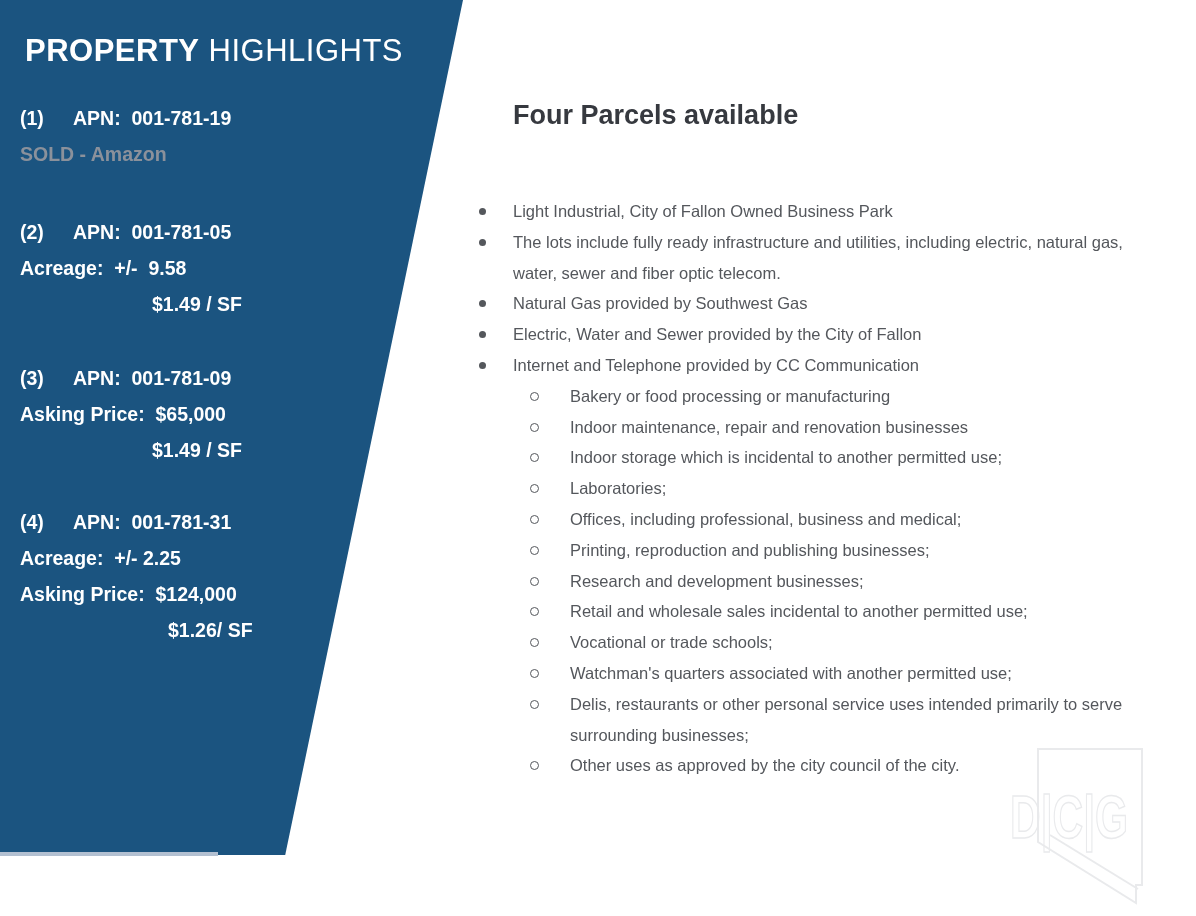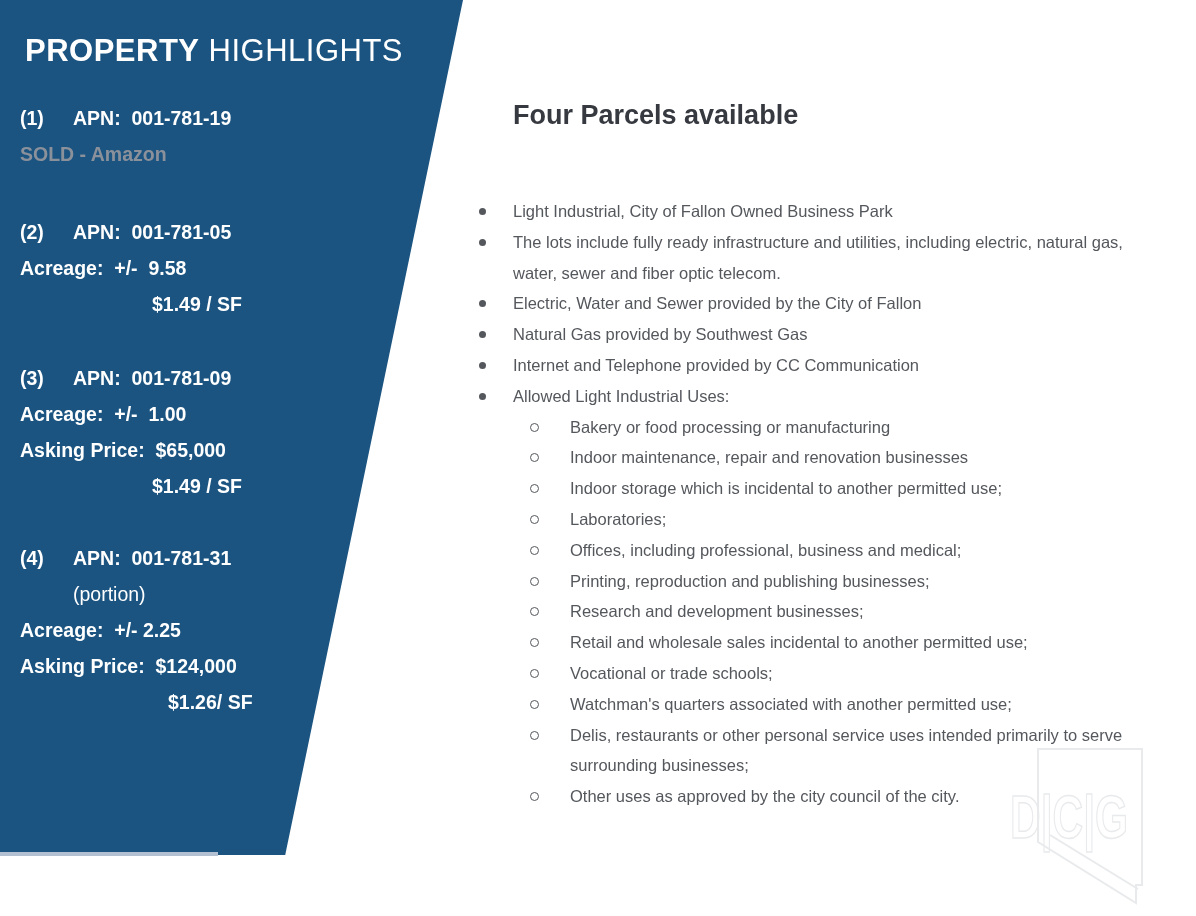--- a/index.html
+++ b/index.html
@@ -88,59 +88,52 @@
       <div class="row persf-row">
         <span>$1.49 / SF</span>
       </div>
     </div>
 
     <div class="parcel-block block-3">
       <div class="row">
         <span class="num">(3)</span><span>APN:  001-781-09</span>
       </div>
       <div class="row">
-        <span>Acreage:  +/-  1.00</span>
-      </div>
-      <div class="row">
         <span>Asking Price:  $65,000</span>
       </div>
       <div class="row persf-row">
         <span>$1.49 / SF</span>
       </div>
     </div>
 
     <div class="parcel-block block-4">
       <div class="row">
         <span class="num">(4)</span><span>APN:  001-781-31</span>
-      </div>
-      <div class="row portion-row">
-        <span>(portion)</span>
       </div>
       <div class="row">
         <span>Acreage:  +/- 2.25</span>
       </div>
       <div class="row">
         <span>Asking Price:  $124,000</span>
       </div>
       <div class="row persf-row wide">
         <span>$1.26/ SF</span>
       </div>
     </div>
   </div>
 
   <h2 class="content-heading">Four Parcels available</h2>
 
   <div class="right-list">
     <ul class="main-bullets">
         <li>Light Industrial, City of Fallon Owned Business Park</li>
         <li>The lots include fully ready infrastructure and utilities, including electric, natural gas, water, sewer and fiber optic telecom.</li>
+        <li>Natural Gas provided by Southwest Gas</li>
         <li>Electric, Water and Sewer provided by the City of Fallon</li>
-        <li>Natural Gas provided by Southwest Gas</li>
         <li>Internet and Telephone provided by CC Communication</li>
-        <li>Allowed Light Industrial Uses:</li>
       </ul>
     <ul class="sub-bullets">
         <li>Bakery or food processing or manufacturing</li>
         <li>Indoor maintenance, repair and renovation businesses</li>
         <li>Indoor storage which is incidental to another permitted use;</li>
         <li>Laboratories;</li>
         <li>Offices, including professional, business and medical;</li>
         <li>Printing, reproduction and publishing businesses;</li>
         <li>Research and development businesses;</li>
         <li>Retail and wholesale sales incidental to another permitted use;</li>

